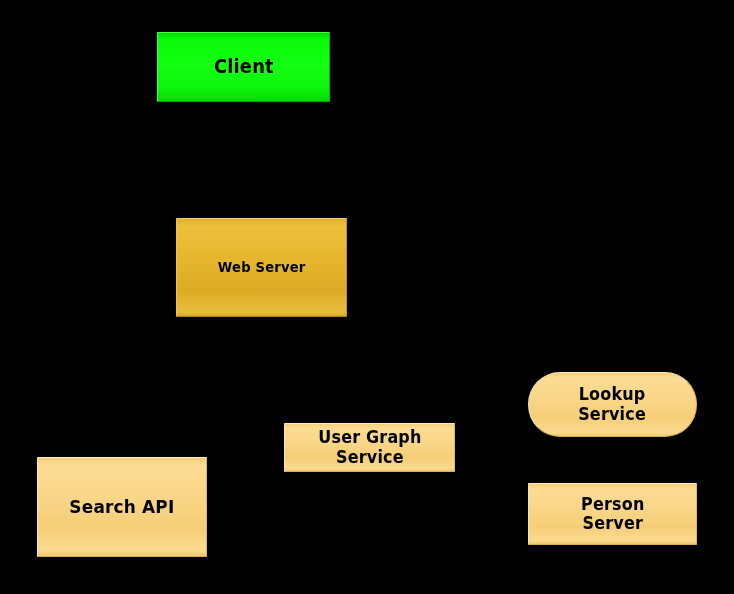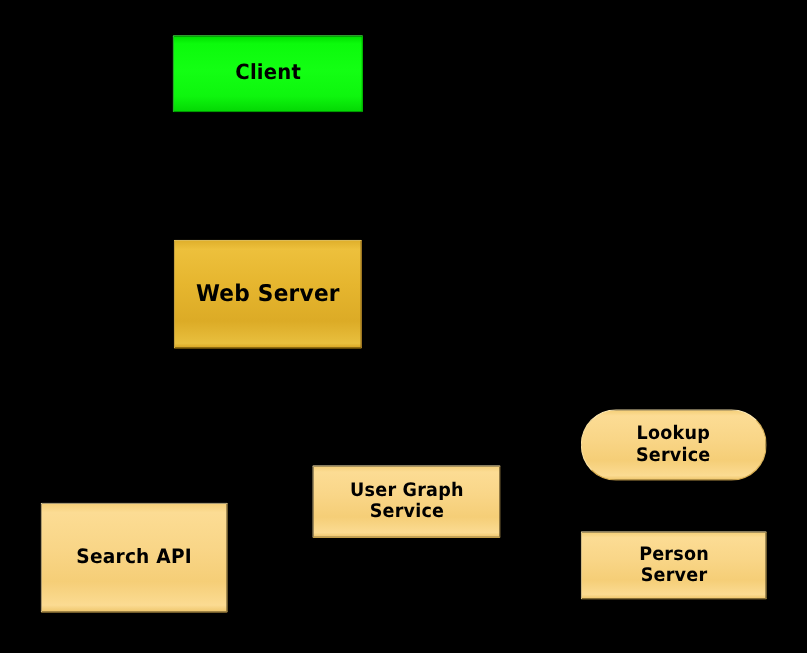--- a/index.html
+++ b/index.html
@@ -79,30 +79,30 @@
 </style>
 </head>
 <body>
 
 <div id="canvas">
 
   <div class="node client" style="left:157px; top:32px; width:173px; height:70px; font-size:19px;">
     <span class="label">Client</span>
   </div>
 
-  <div class="node amber" style="left:158px; top:218px; width:171px; height:99px; font-size:21px;">
+  <div class="node amber" style="left:176px; top:218px; width:171px; height:99px; font-size:14px;">
     <span class="label">Web Server</span>
   </div>
 
   <div class="node tan" style="left:528px; top:372px; width:169px; height:65px; font-size:17px;border-radius:32px;">
     <span class="label">Lookup
 Service</span>
   </div>
 
-  <div class="node tan" style="left:284px; top:423px; width:171px; height:66px; font-size:17px;">
+  <div class="node tan" style="left:284px; top:423px; width:171px; height:49px; font-size:17px;">
     <span class="label">User Graph
 Service</span>
   </div>
 
   <div class="node tan" style="left:37px; top:457px; width:170px; height:100px; font-size:18px;">
     <span class="label">Search API</span>
   </div>
 
   <div class="node tan" style="left:528px; top:483px; width:169px; height:62px; font-size:17px;">
     <span class="label">Person

